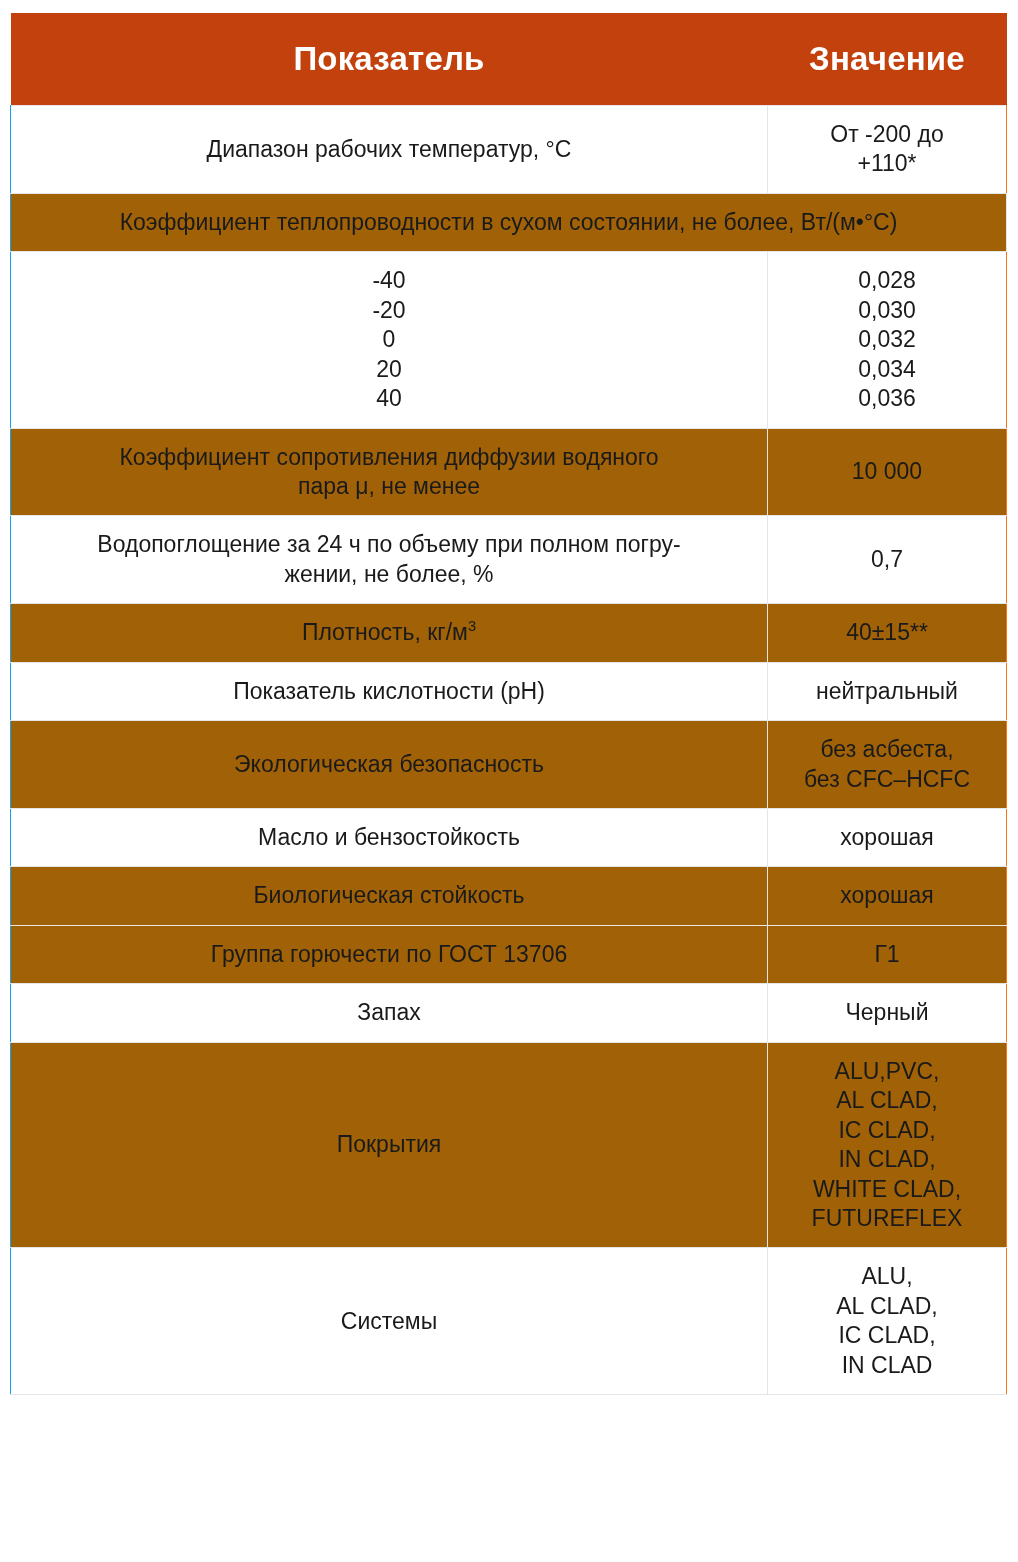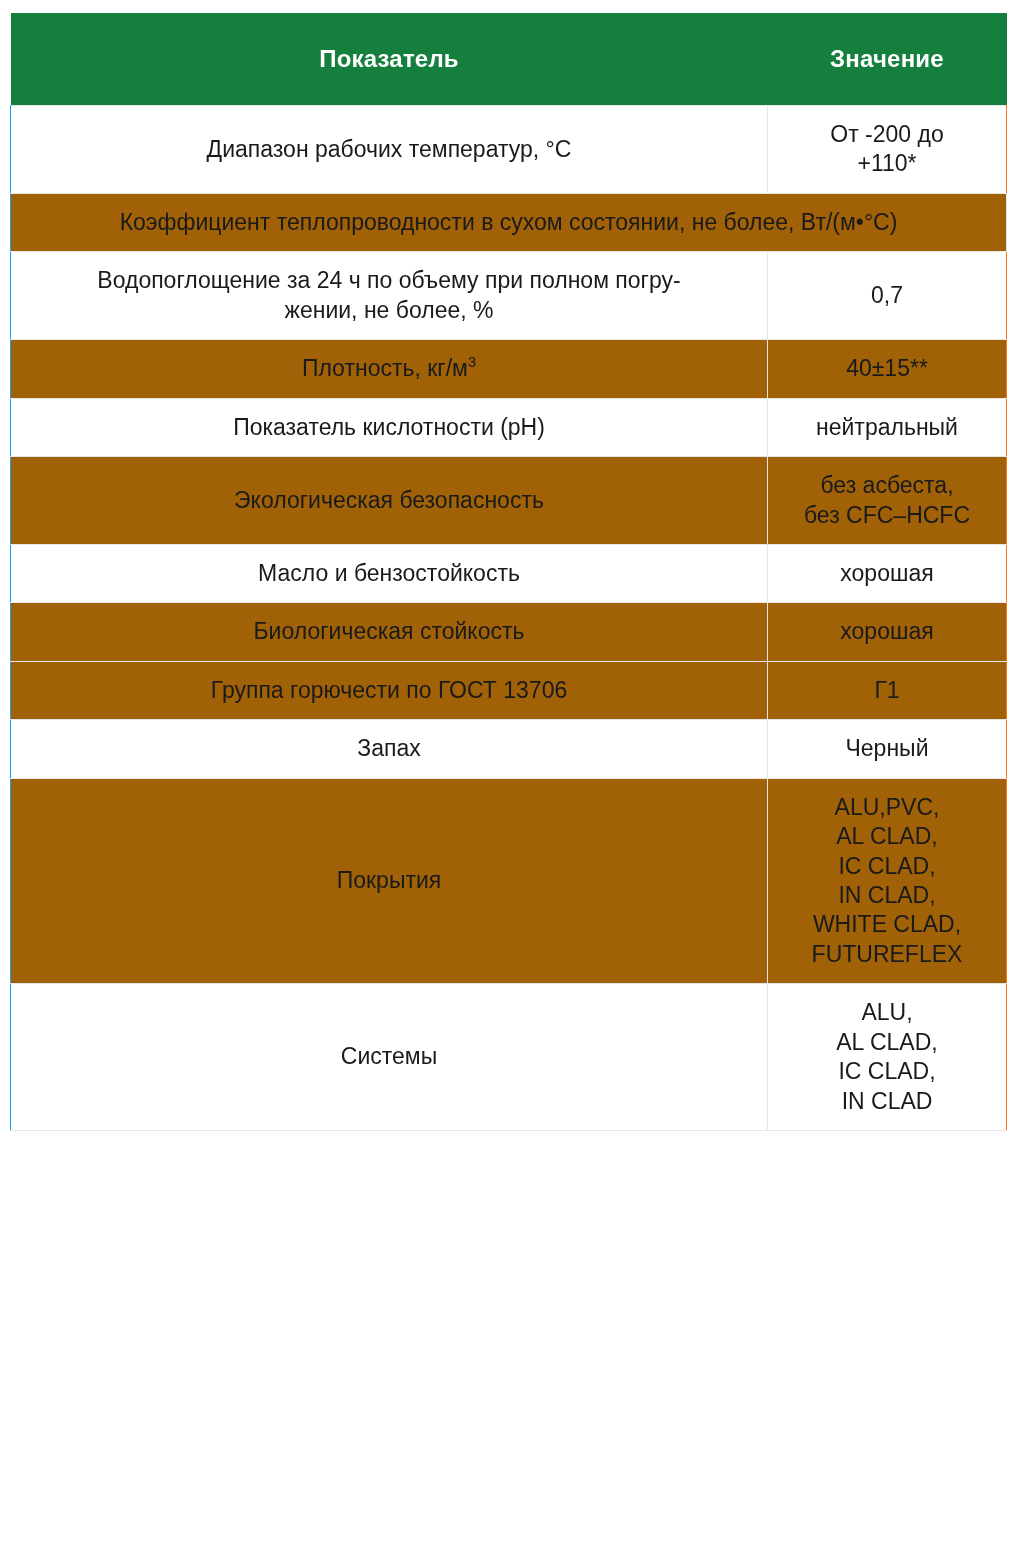--- a/index.html
+++ b/index.html
@@ -30,24 +30,24 @@
     width: 996px;
     border-collapse: collapse;
     table-layout: fixed;
     font-size: 23px;
     color: #1a1a1a;
   }
   table.spec col.col-param { width: 757px; }
   table.spec col.col-value { width: 239px; }
 
   table.spec thead th {
-    background: #15803d;
+    background: #c2410c;
     color: #ffffff;
     font-weight: bold;
-    font-size: 24px;
+    font-size: 33px;
     text-align: center;
     vertical-align: middle;
     height: 92px;
     padding: 0 10px;
     border: none;
     letter-spacing: 0.2px;
   }
 
   table.spec tbody td {
     text-align: center;
@@ -109,20 +109,37 @@
       <tbody id="table-body">
           <tr class="plain">
             <td class="param multiline tall">Диапазон рабочих температур, °C</td>
             <td class="value multiline tall">От -200 до
 +110*</td>
           </tr>
           <tr class="shaded">
             <td class="param multiline merged" colspan="2">Коэффициент теплопроводности в сухом состоянии, не более, Вт/(м•°C)</td>
           </tr>
           <tr class="plain">
+            <td class="param multiline">-40
+-20
+0
+20
+40</td>
+            <td class="value multiline">0,028
+0,030
+0,032
+0,034
+0,036</td>
+          </tr>
+          <tr class="shaded">
+            <td class="param multiline tall">Коэффициент сопротивления диффузии водяного
+пара μ, не менее</td>
+            <td class="value multiline tall">10 000</td>
+          </tr>
+          <tr class="plain">
             <td class="param multiline tall">Водопоглощение за 24 ч по объему при полном погру-
 жении, не более, %</td>
             <td class="value multiline tall">0,7</td>
           </tr>
           <tr class="shaded">
             <td class="param"><span>Плотность, кг/м</span><sup>3</sup></td>
             <td class="value multiline">40±15**</td>
           </tr>
           <tr class="plain">
             <td class="param multiline">Показатель кислотности (pH)</td>

